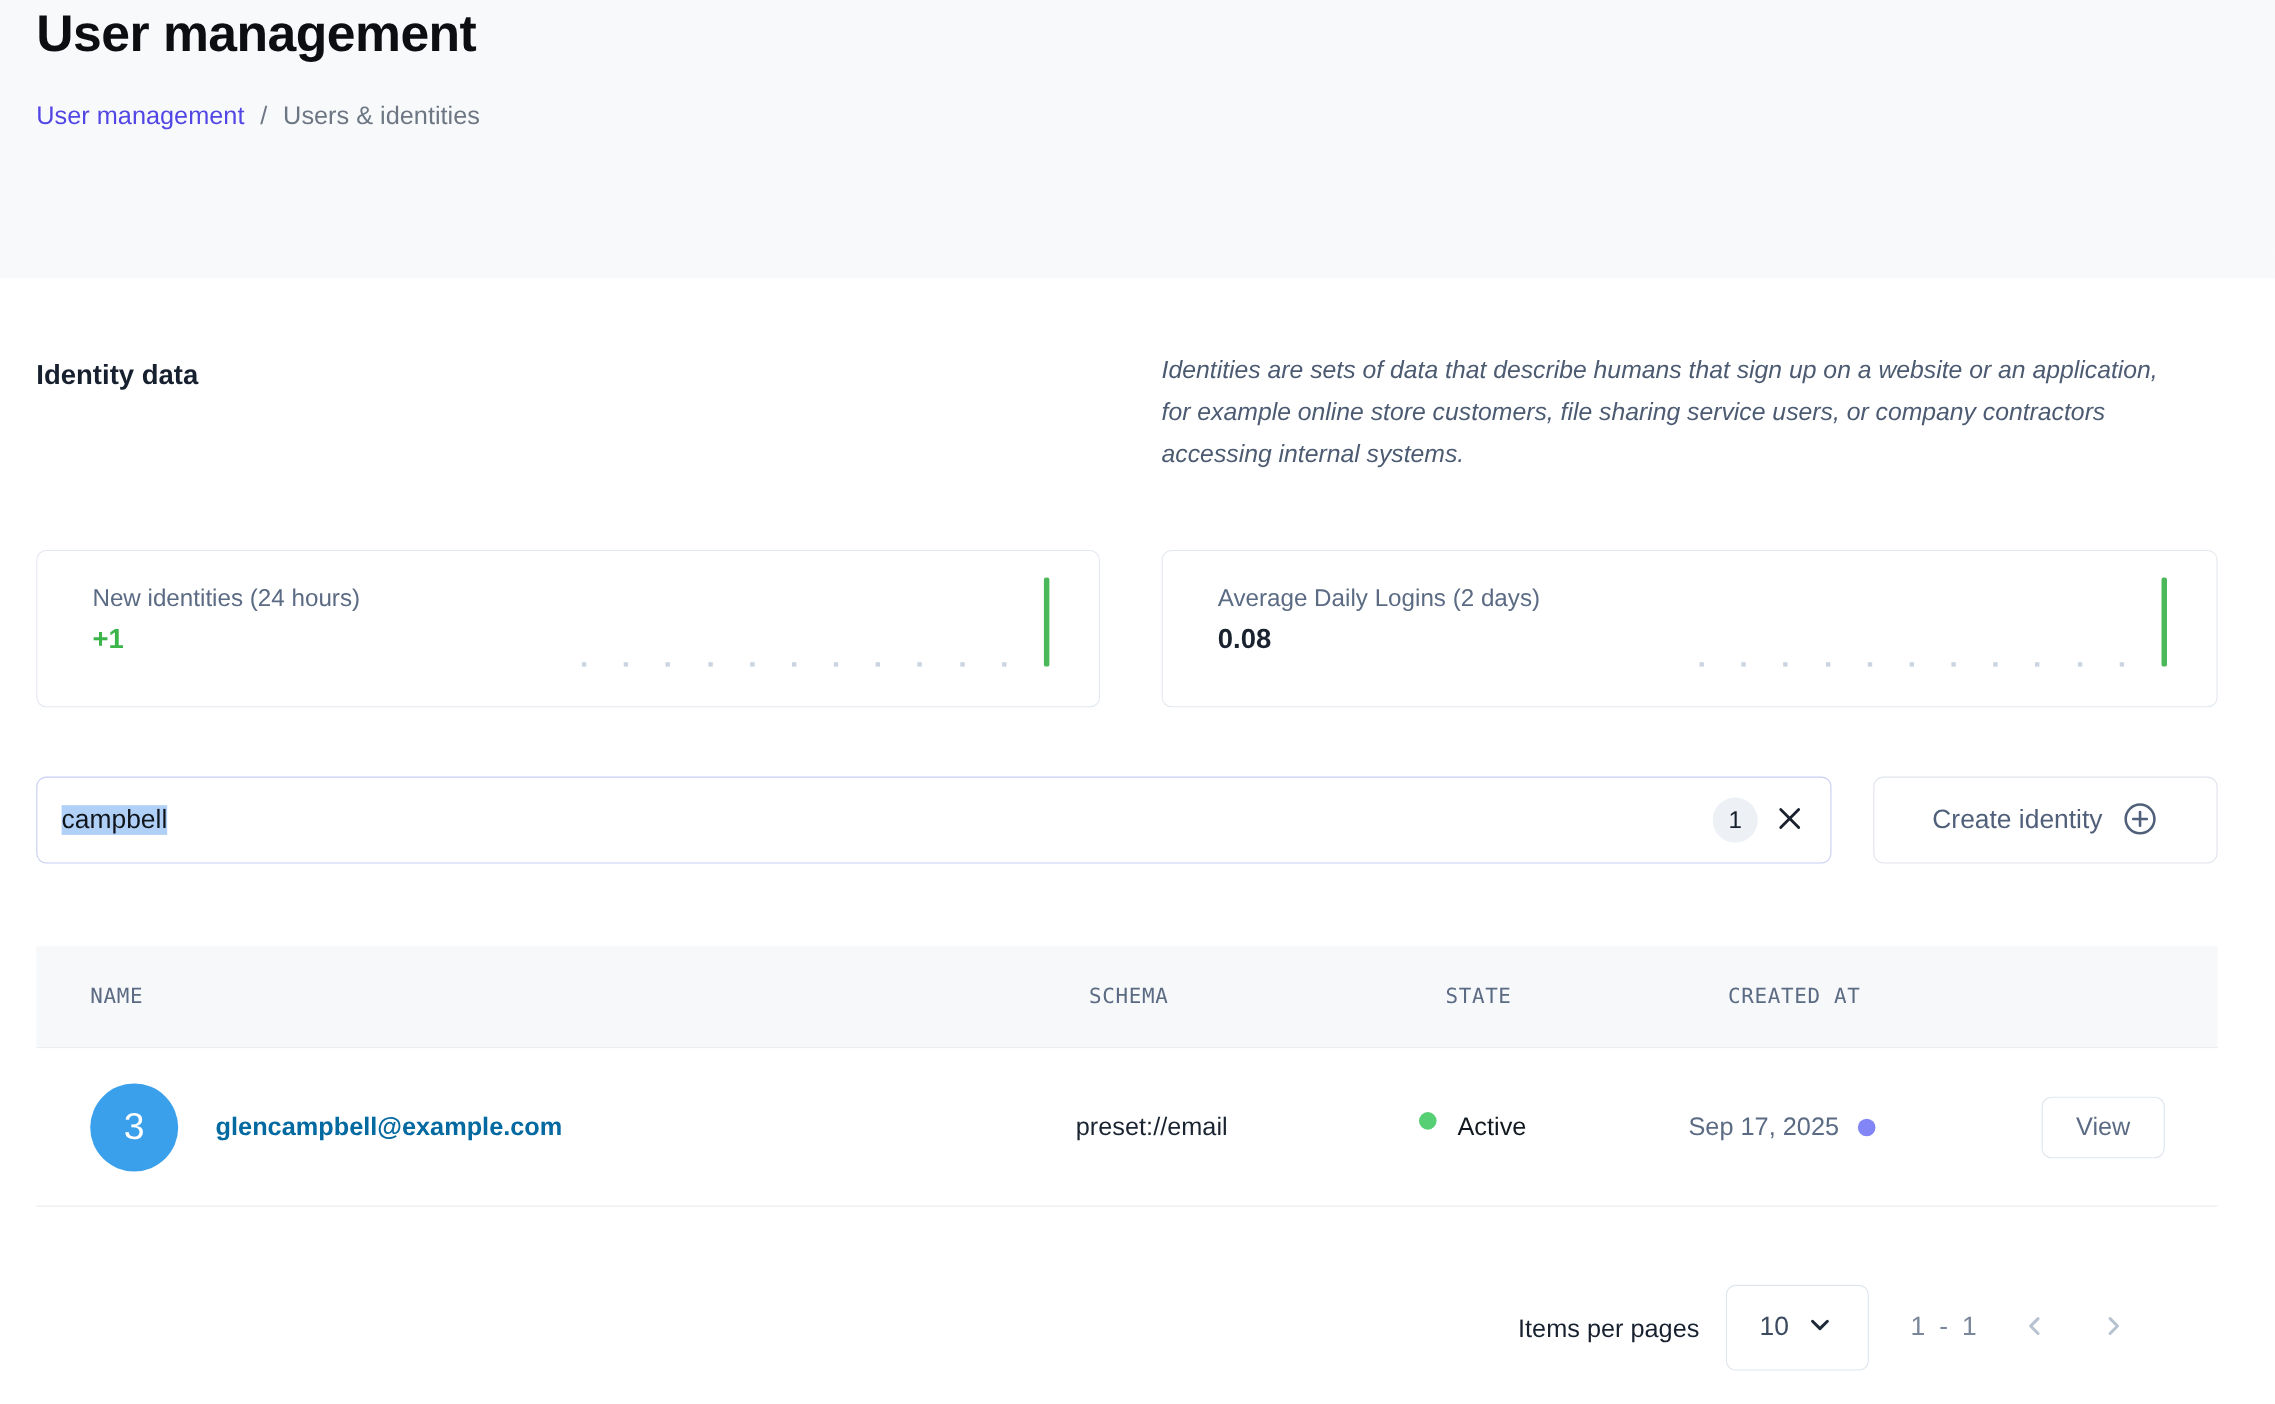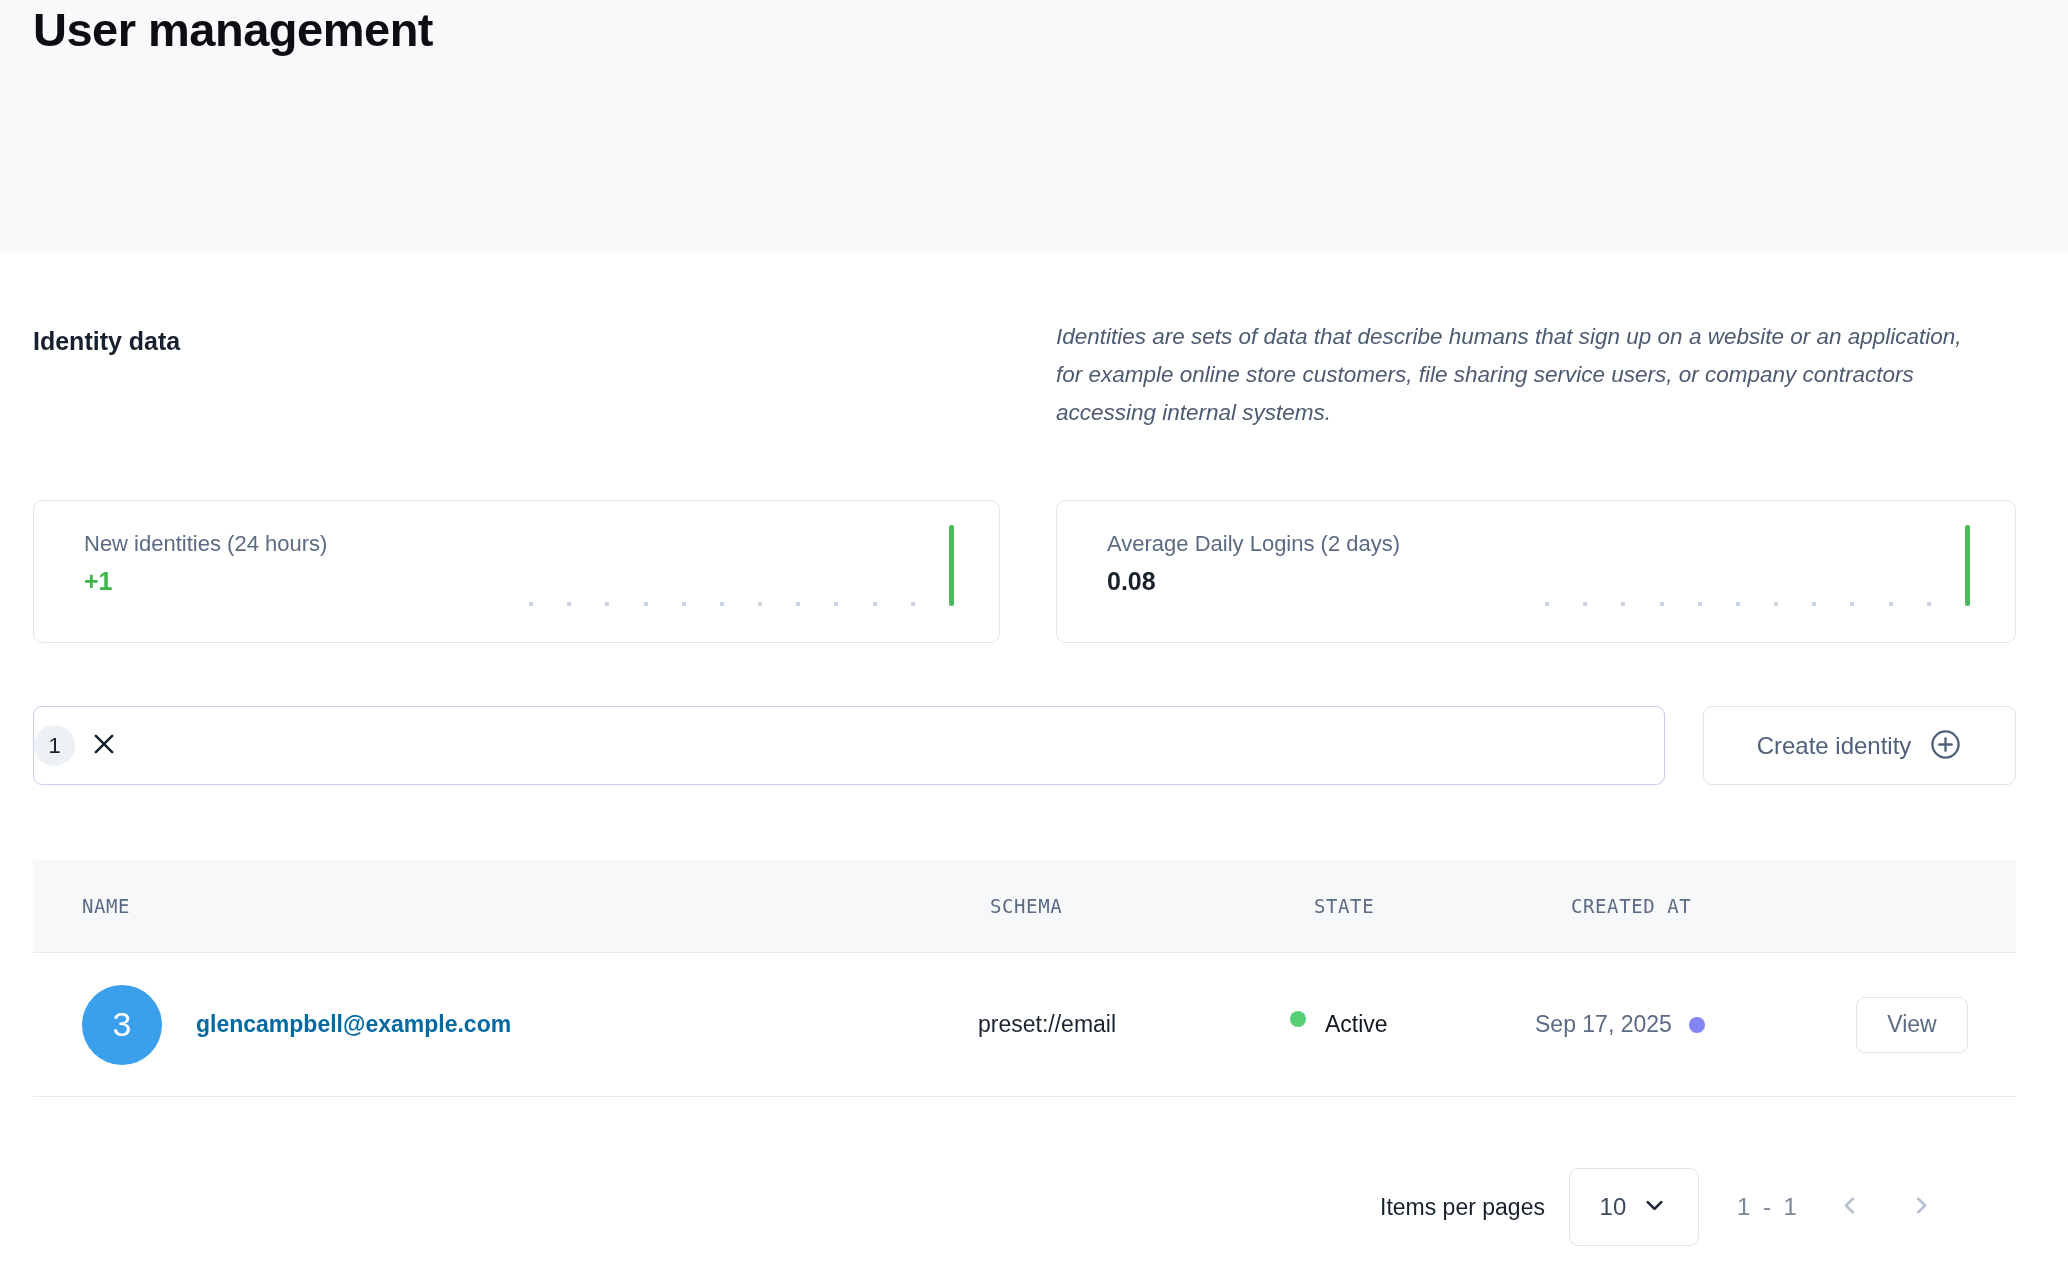--- a/index.html
+++ b/index.html
@@ -157,20 +157,25 @@
     width: 30px; height: 30px;
   }
   .pager-prev { margin-left: 36px; }
   .pager-next { margin-left: 40px; }
 </style>
 </head>
 <body>
 
 <div class="page-header">
   <h1 class="page-title">User management</h1>
+  <div class="breadcrumb">
+    <span class="crumb-link">User management</span>
+    <span class="crumb-sep">/</span>
+    <span class="crumb-current">Users &amp; identities</span>
+  </div>
 </div>
 
 <h2 class="section-heading">Identity data</h2>
 <p class="section-desc">Identities are sets of data that describe humans that sign up on a website or an application, for example online store customers, file sharing service users, or company contractors accessing internal systems.</p>
 
 <div class="stat-card card-1">
   <div class="stat-label">New identities (24 hours)</div>
   <div class="stat-value positive">+1</div>
   <div class="sparkline">
       <div class="spark-tick"></div>
@@ -200,20 +205,23 @@
       <div class="spark-tick"></div>
       <div class="spark-tick"></div>
       <div class="spark-tick"></div>
       <div class="spark-tick"></div>
       <div class="spark-tick"></div>
       <div class="spark-bar"></div>
     </div>
 </div>
 
 <div class="search-box">
+  <div class="search-text">
+    <span class="selected">campbell</span>
+  </div>
   <div class="result-badge">1</div>
   <button class="clear-btn">
     <span>
       <svg width="28" height="28" viewBox="0 0 24 24" fill="none" stroke="#1a2230" stroke-width="2.2" stroke-linecap="round">
         <line x1="5" y1="5" x2="19" y2="19"></line>
           <line x1="19" y1="5" x2="5" y2="19"></line>
       </svg>
     </span>
   </button>
 </div>

